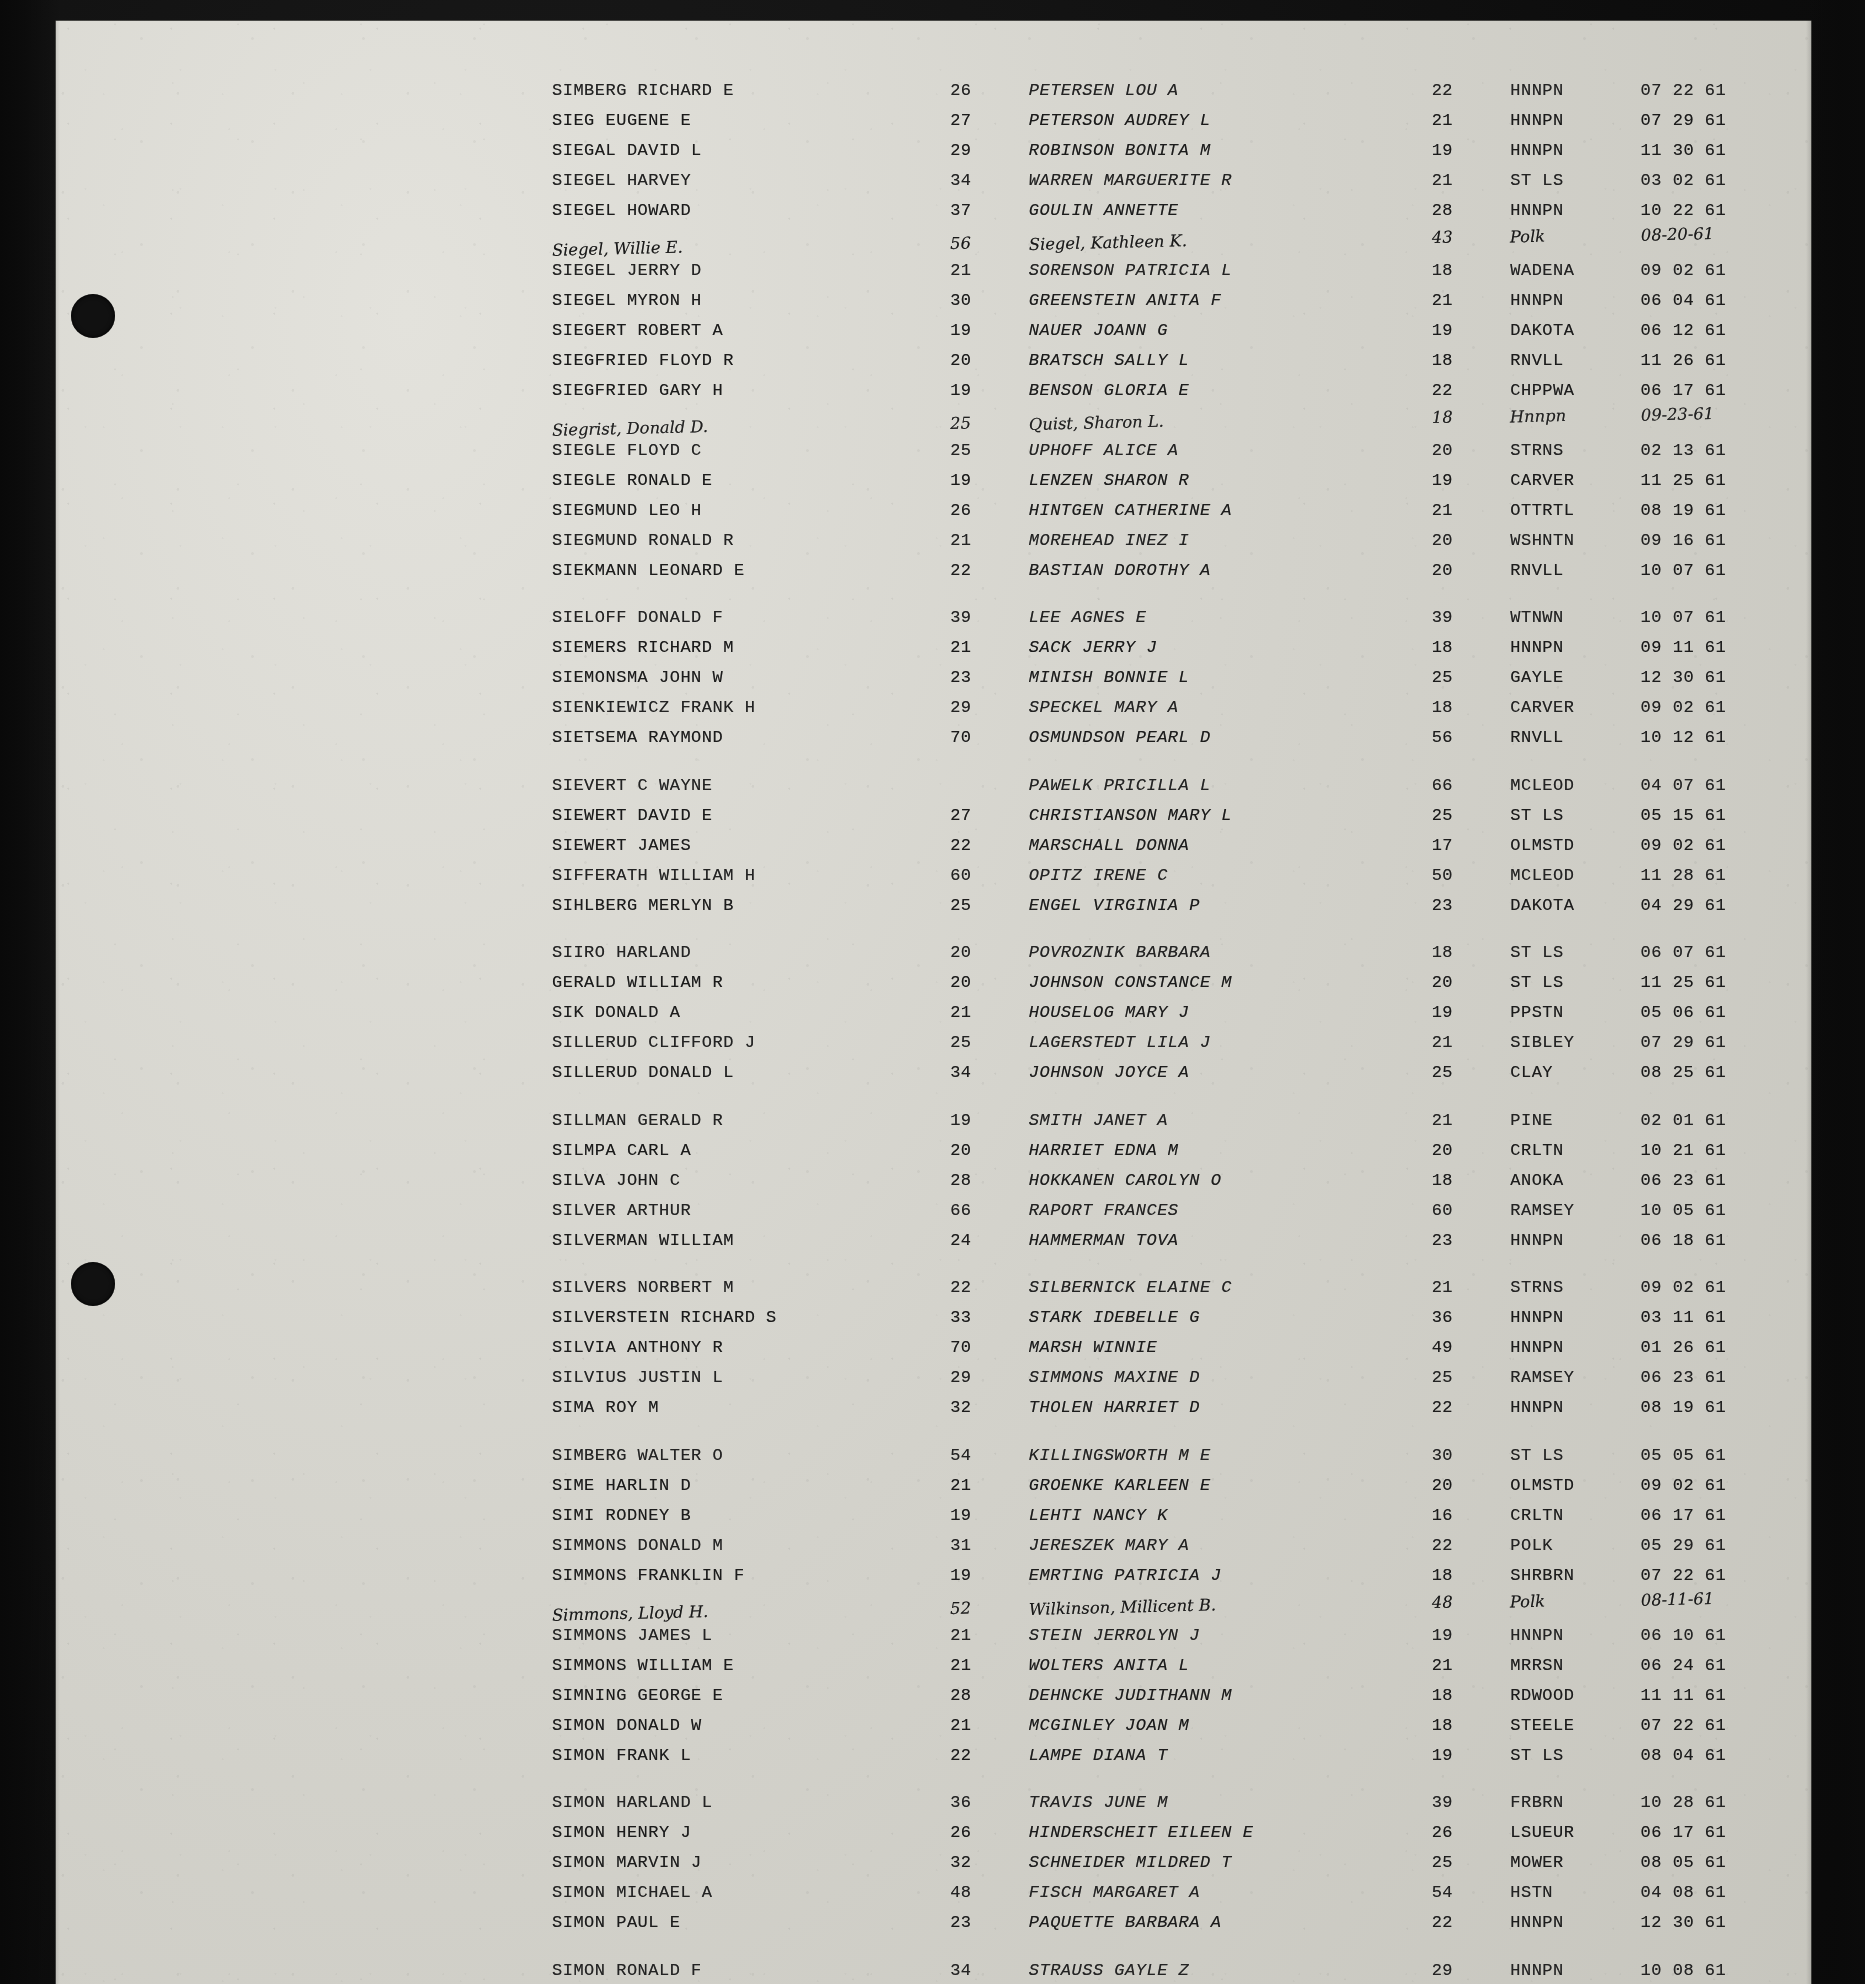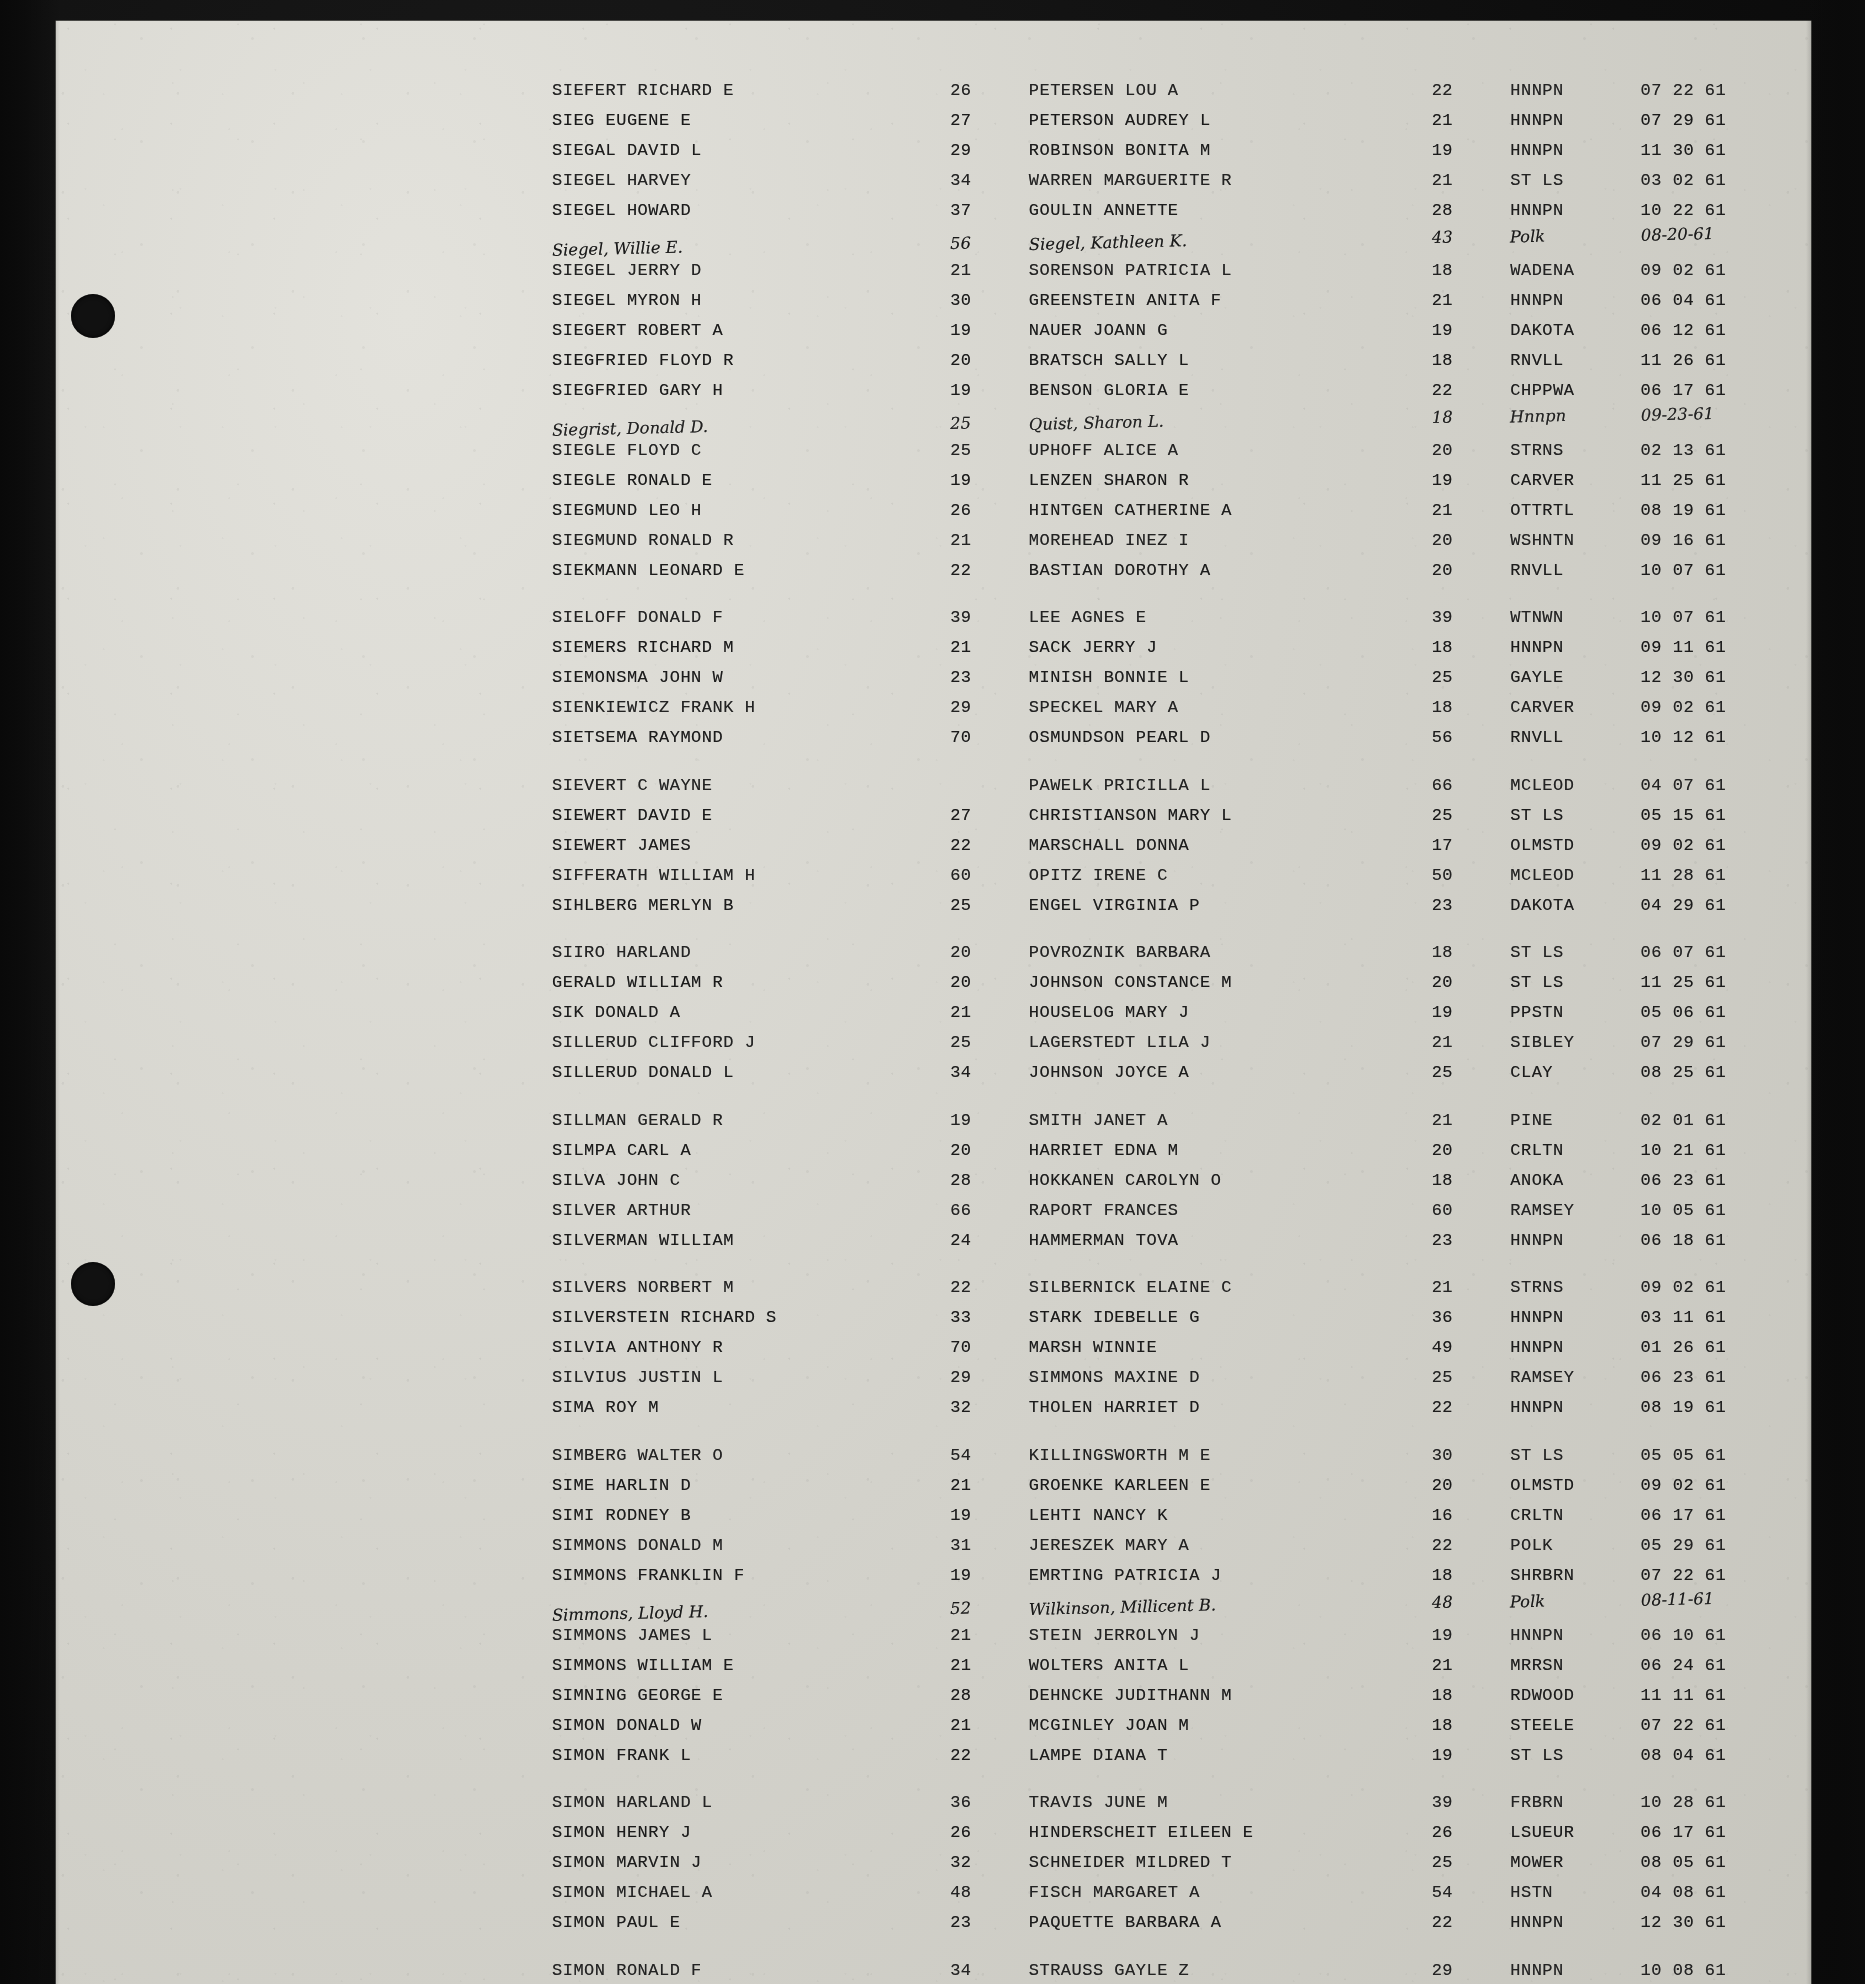--- a/index.html
+++ b/index.html
@@ -93,21 +93,21 @@
   .grp {
     margin-bottom: 17.5px;
   }
   .row {
     display: flex;
     align-items: baseline;
     height: 30px;
   }
   .c-groom { width: 397px; }
   .c-gage  { width: 79px; text-align: left; padding-left: 3.2px;}
-  .c-bride { width: 401px; }
+  .c-bride { width: 401px; font-style: italic; }
   .c-bage  { width: 79px; text-align: left; padding-left: 4px;}
   .c-cnty  { width: 131px; }
   .c-date  { width: 115px; letter-spacing: 0.8px;}
 
   .typed {
     font-family: "Liberation Mono", monospace;
     font-size: 17px;
     letter-spacing: 0.5px;
     color: #1c1c1c;
     text-shadow: 0 0 0.6px rgba(40,40,40,.55);
@@ -132,21 +132,21 @@
 <body>
 
 <div id="scan-bg"></div>
 
 <div id="page">
   <div id="grain"></div>
 
   <div id="listing">
       <div class="grp">
         <div class="row">
-          <div class="c-groom typed">SIEFERT RICHARD E</div>
+          <div class="c-groom typed">SIMBERG RICHARD E</div>
           <div class="c-gage typed">26</div>
           <div class="c-bride typed">PETERSEN LOU A</div>
           <div class="c-bage typed">22</div>
           <div class="c-cnty typed">HNNPN</div>
           <div class="c-date typed">07 22 61</div>
         </div>
         <div class="row">
           <div class="c-groom typed">SIEG EUGENE E</div>
           <div class="c-gage typed">27</div>
           <div class="c-bride typed">PETERSON AUDREY L</div>

